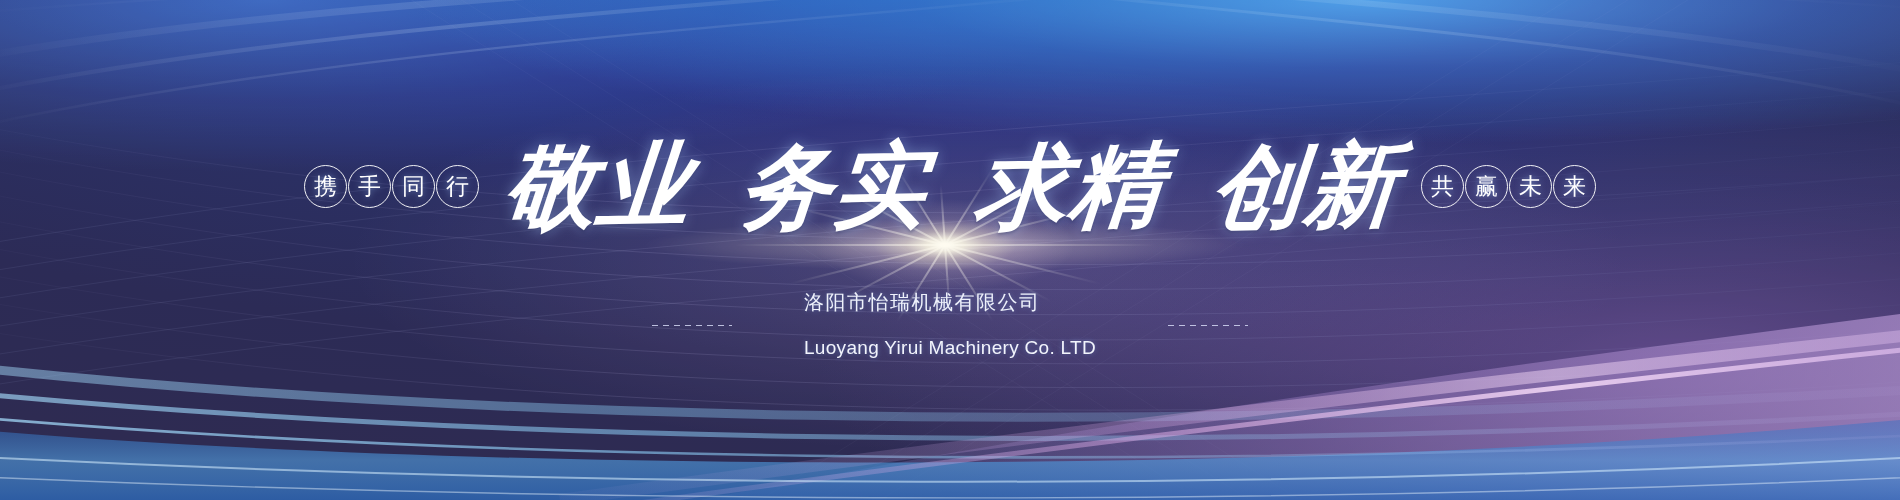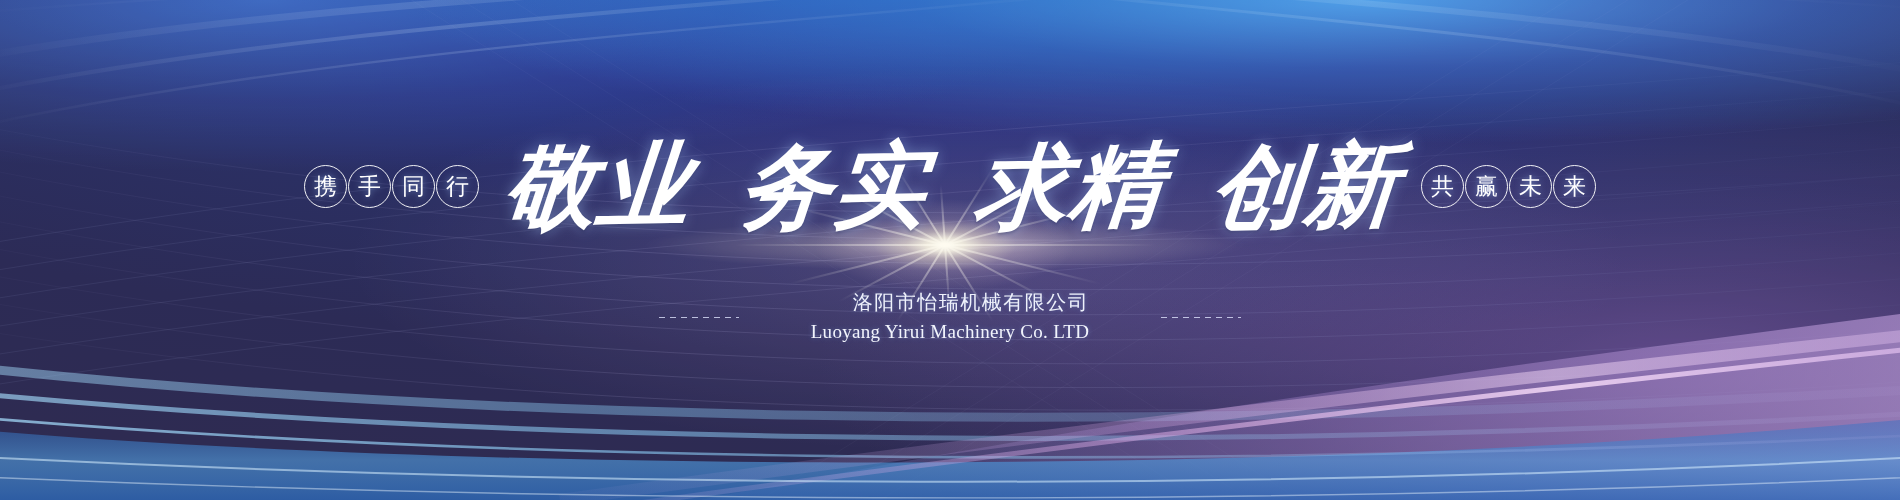--- a/index.html
+++ b/index.html
@@ -123,35 +123,35 @@
     gap:0;
   }
   .dash{
     width:80px;height:1px;flex:none;
     background:repeating-linear-gradient(90deg,
       rgba(225,230,255,.78) 0 6px,
       rgba(225,230,255,0) 6px 11px);
   }
   .dash.left{margin-right:72px;}
   .dash.right{margin-left:72px;}
-  .company-names{text-align:right;min-width:260px;}
+  .company-names{text-align:left;min-width:260px;}
   .company-cn{
     color:#eef1fb;
     font-size:20px;letter-spacing:1.5px;
     font-family:"DejaVu Sans","Liberation Sans",sans-serif;
     text-shadow:0 0 5px rgba(120,160,230,.45);
     line-height:1.45;
   }
   .company-en{
     color:#f2f4fc;
     font-size:19px;letter-spacing:.3px;
-    font-family:Liberation Serif, serif;
+    font-family:Liberation Sans, sans-serif;
     text-shadow:0 0 5px rgba(120,160,230,.45);
     line-height:1.5;
-    margin-top:1px;
+    margin-top:17px;
   }
 </style>
 </head>
 <body>
 
 <div class="banner">
 
   <div class="bg-base"></div>
   <div class="bg-topglow"></div>
   <div class="bg-purple"></div>

